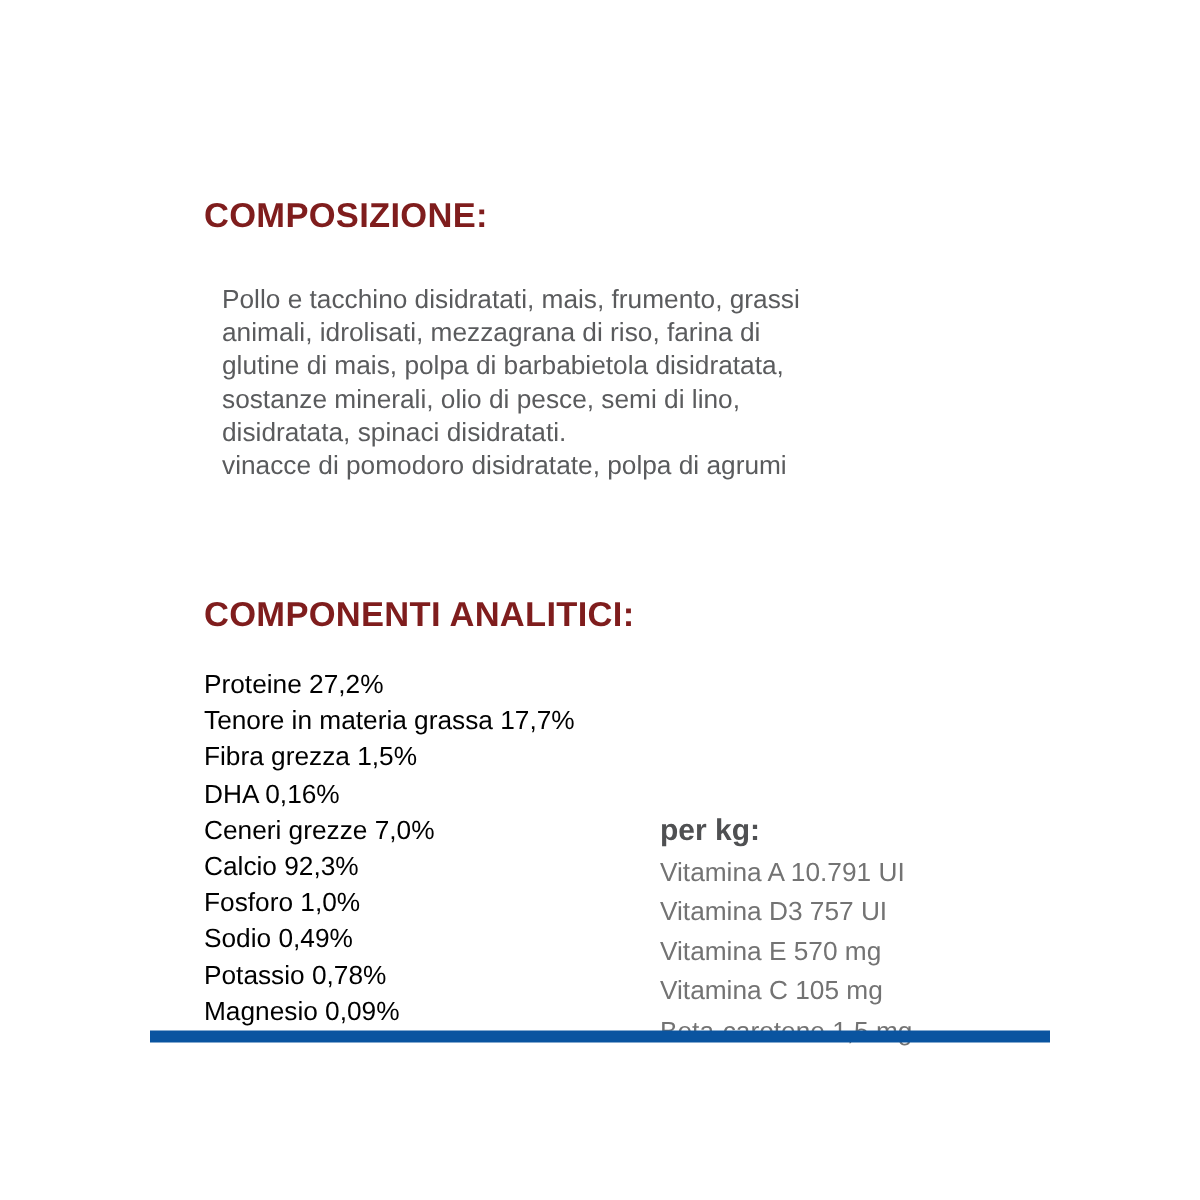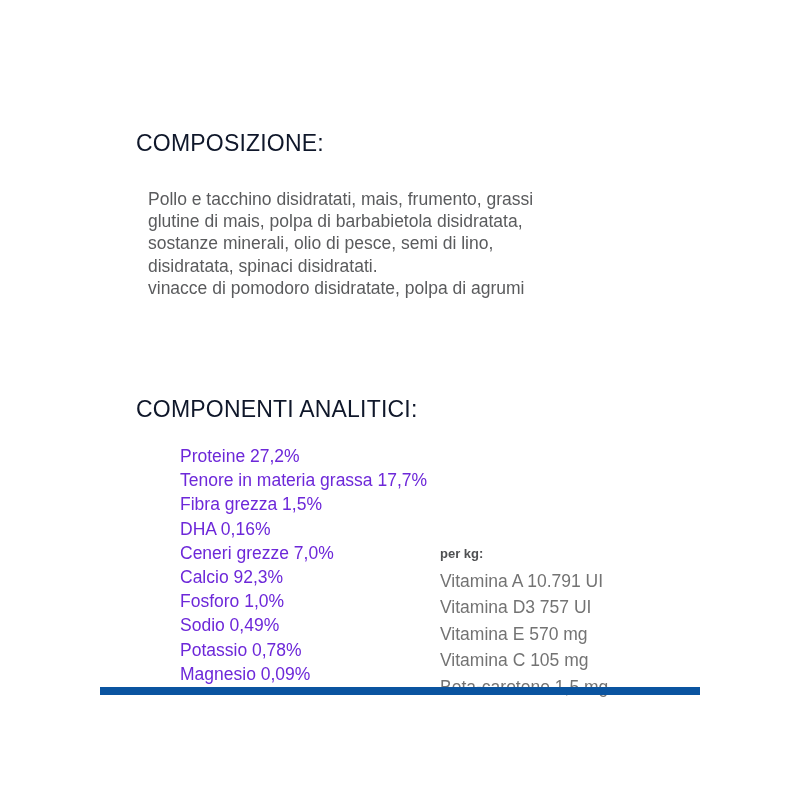--- a/index.html
+++ b/index.html
@@ -35,22 +35,22 @@
 
   .section-analitici {
     position: absolute;
     left: 136px;
     top: 396px;
     width: 560px;
   }
 
   .heading {
     font-size: 23px;
-    font-weight: normal;
-    color: #0f172a;
+    font-weight: bold;
+    color: #7f1d1d;
     letter-spacing: 0.2px;
     line-height: 26px;
     margin: 0;
     white-space: nowrap;
   }
 
   .body-paragraph {
     margin: 12px;
     padding-top: 20px;
     font-size: 17.5px;
@@ -81,36 +81,35 @@
     position: absolute;
     left: 304px;
     top: 119px;
     width: 250px;
   }
 
   .nutrient-line {
     display: block;
     font-size: 17.5px;
     line-height: 24.2px;
-    color: #6d28d9;
+    color: #000000;
     white-space: nowrap;
-    margin-left: 44px;
   }
 
   .vitamin-line {
     display: block;
     font-size: 17.5px;
     line-height: 26.5px;
     color: #737373;
     white-space: nowrap;
   }
 
   .vitamin-heading {
     display: block;
-    font-size: 13px;
+    font-size: 20px;
     line-height: 26.5px;
     color: #4f5052;
     font-weight: bold;
     white-space: nowrap;
   }
 
   
   .bottom-rule {
     position: absolute;
     left: 100px;
@@ -122,20 +121,21 @@
 </style>
 </head>
 <body>
 
 <div class="page">
 
   <section class="section-composizione">
     <h2 class="heading">COMPOSIZIONE:</h2>
     <p class="body-paragraph">
       <span class="pline">Pollo e tacchino disidratati, mais, frumento, grassi</span>
+      <span class="pline">animali, idrolisati, mezzagrana di riso, farina di</span>
       <span class="pline">glutine di mais, polpa di barbabietola disidratata,</span>
       <span class="pline">sostanze minerali, olio di pesce, semi di lino,</span>
       <span class="pline">disidratata, spinaci disidratati.</span>
       <span class="pline">vinacce di pomodoro disidratate, polpa di agrumi</span>
     </p>
   </section>
 
   <section class="section-analitici">
     <h2 class="heading">COMPONENTI ANALITICI:</h2>
 

